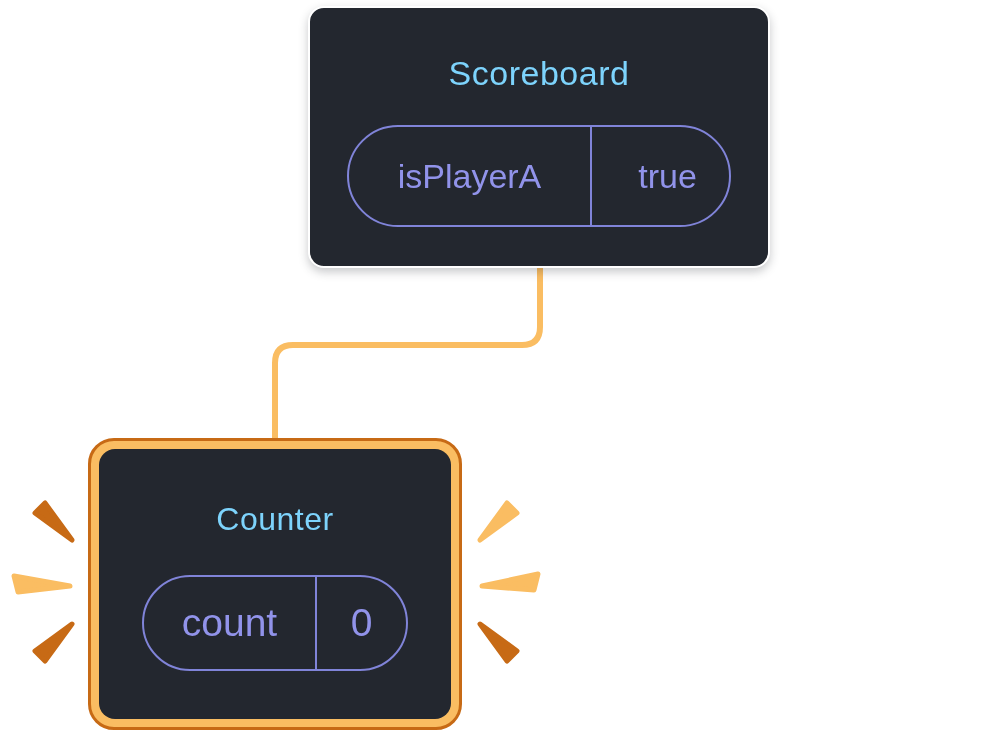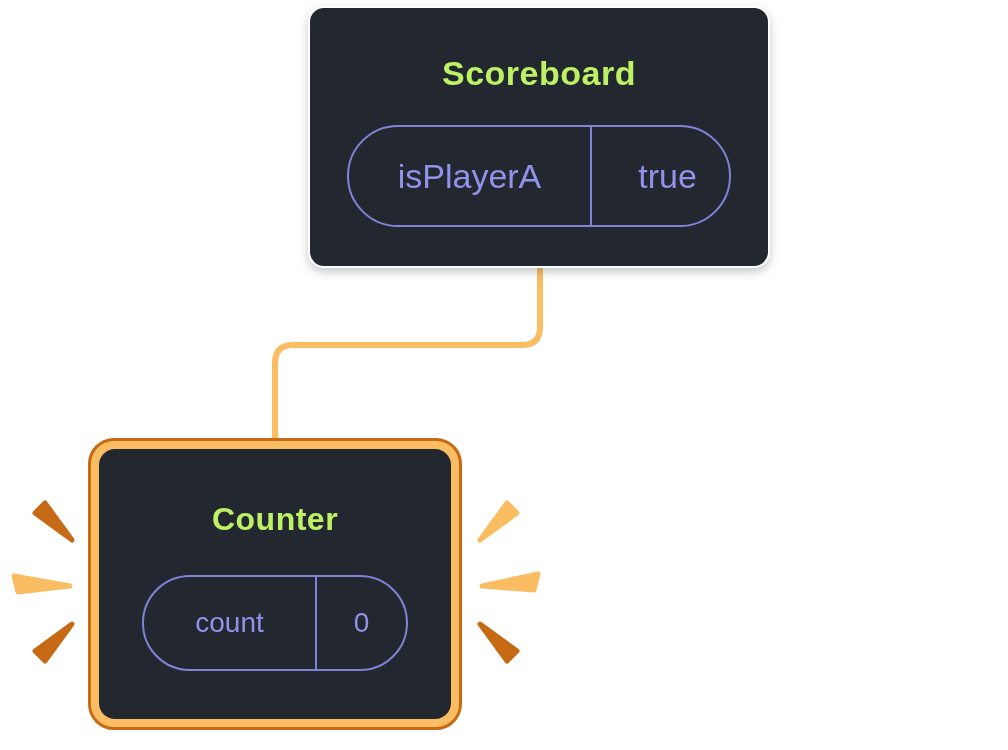--- a/index.html
+++ b/index.html
@@ -34,22 +34,22 @@
     left: 308px; top: 6px;
     width: 462px; height: 262px;
     border-radius: 16px;
     border: 2px solid #ffffff;
     box-shadow: 0 4px 10px rgba(35,39,47,0.25);
     padding-top: 45px;
     z-index: 2;
   }
 
   .card-title {
-    color: #bef264;
-    font-weight: 700;
+    color: #7dd3fc;
+    font-weight: 400;
     font-size: 34px;
     line-height: 40px;
     letter-spacing: 0.5px;
   }
 
   .pill {
     display: flex;
     align-items: stretch;
     border: 2px solid #8084D9;
     border-radius: 60px;
@@ -78,21 +78,21 @@
     padding: 8px;
     z-index: 2;
   }
   .counter-inner {
     width: 100%; height: 100%;
     border-radius: 16px;
     padding-top: 50px;
   }
   .counter-inner .card-title { font-size: 32px; }
   .counter-inner .pill { margin-top: 36px; width: 266px; height: 96px; }
-  .counter-inner .pill-cell { font-size: 28px; }
+  .counter-inner .pill-cell { font-size: 39px; }
   .counter-inner .pill-key { flex: 0 0 173px; }
   .counter-inner .pill-val { flex: 1 1 auto; }
 </style>
 </head>
 <body>
 
 <div class="canvas">
 
   <svg class="overlay" viewBox="0 0 1008 750" xmlns="http://www.w3.org/2000/svg">
 

